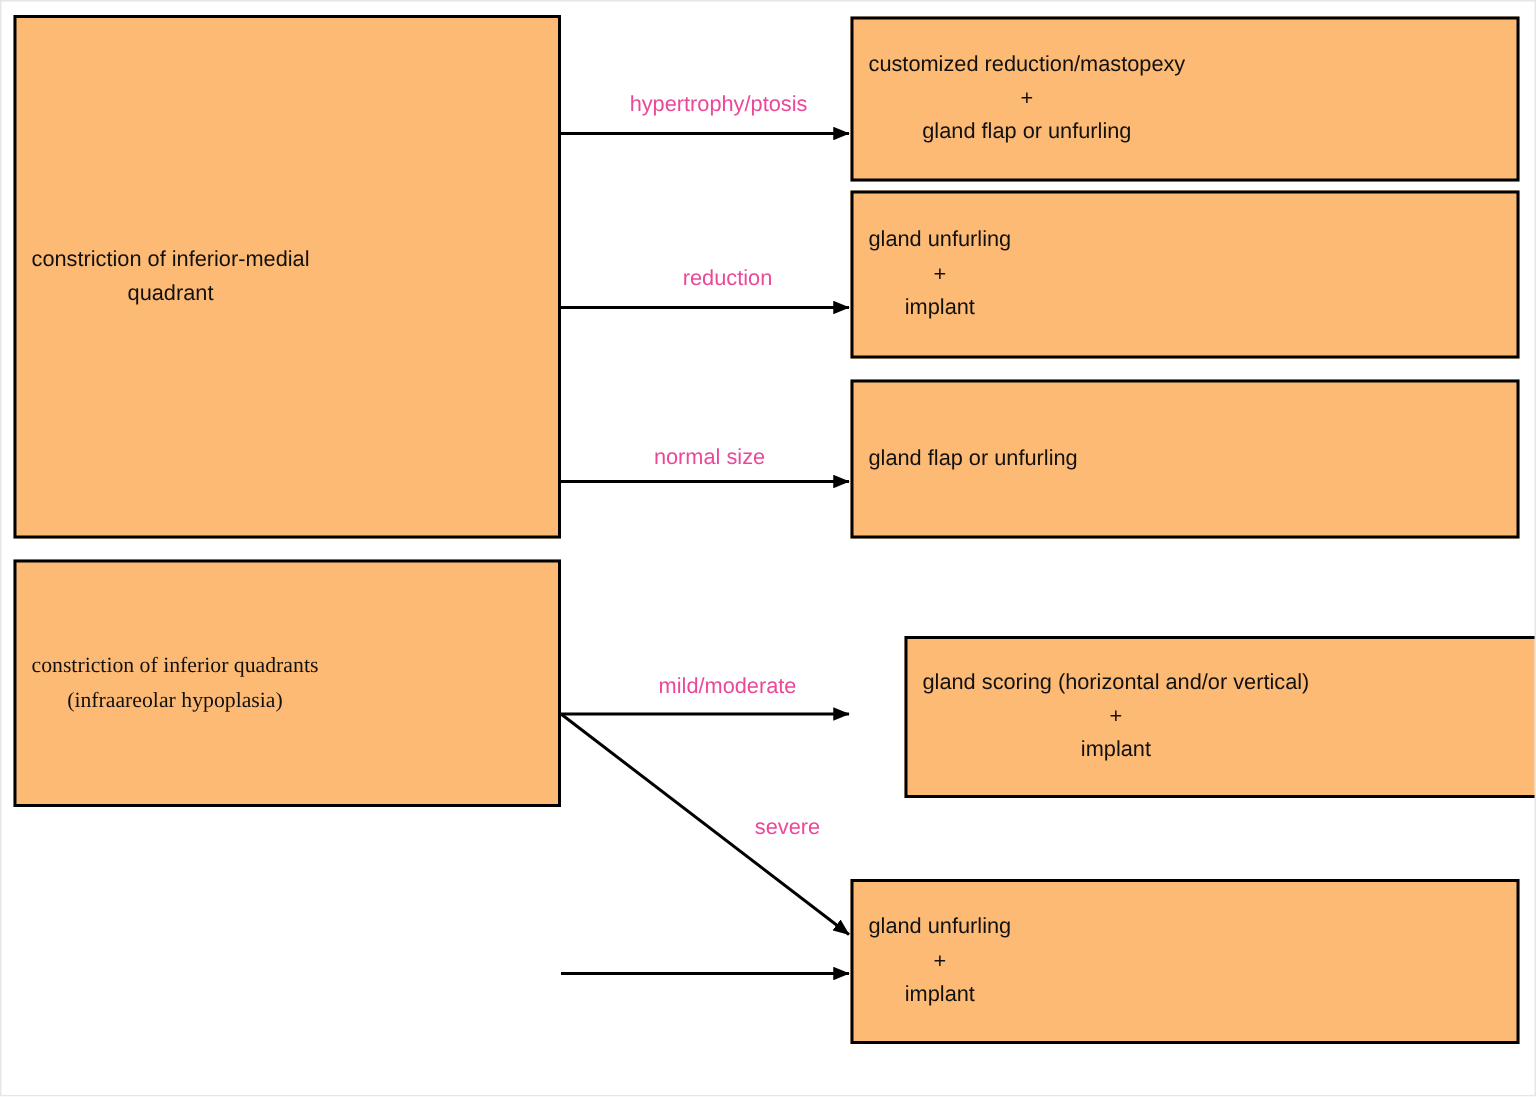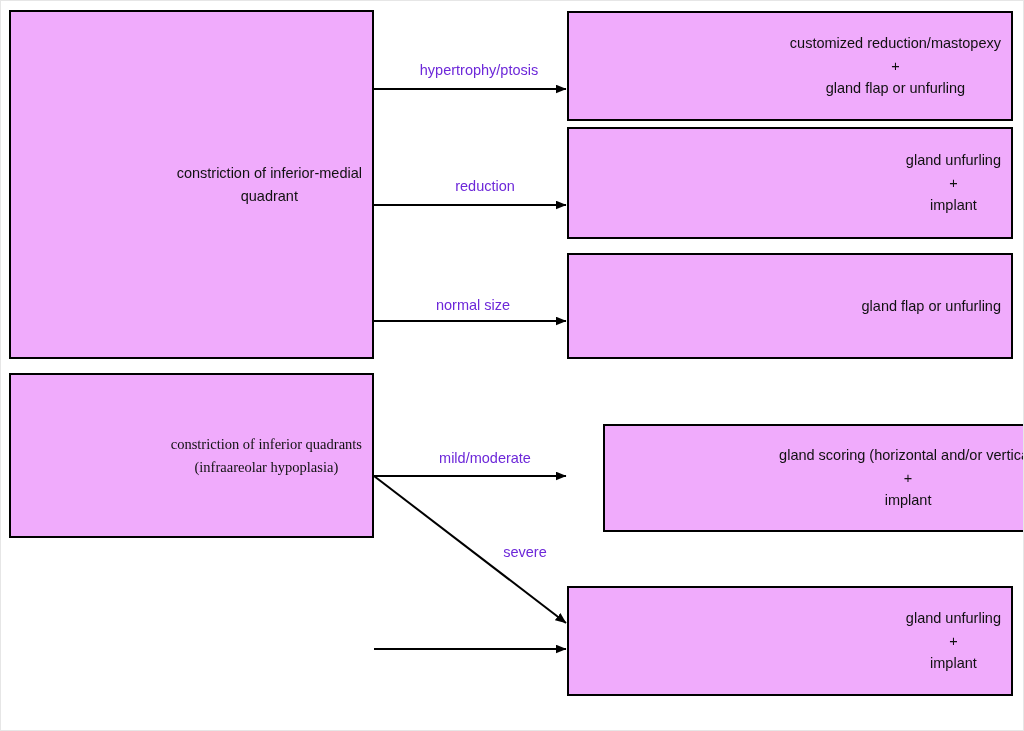--- a/index.html
+++ b/index.html
@@ -14,37 +14,37 @@
     background: #ffffff;
     border: 1px solid #e6e6e6;
     box-sizing: border-box;
     overflow: hidden;
     font-family: "Liberation Sans", "DejaVu Sans", sans-serif;
   }
   .node {
     position: absolute;
     box-sizing: border-box;
     border: 2px solid #000000;
-    background: #f0abfc;
+    background: #fdba74;
     display: flex;
     align-items: center;
-    justify-content: flex-end;
+    justify-content: flex-start;
     text-align: center;
     color: #111111;
     font-size: 14.5px;
     line-height: 1.55;
     padding: 6px 10px;
   }
   .node .node-text {
     white-space: pre-line;
     display: block;
   }
   .edge-label {
     position: absolute;
-    color: #6d28d9;
+    color: #ec4899;
     font-size: 14.5px;
     line-height: 1.2;
     white-space: nowrap;
     transform: translateX(-50%);
     text-align: center;
     padding-left: 32px;
   }
   svg.edges {
     position: absolute;
     left: 0;

